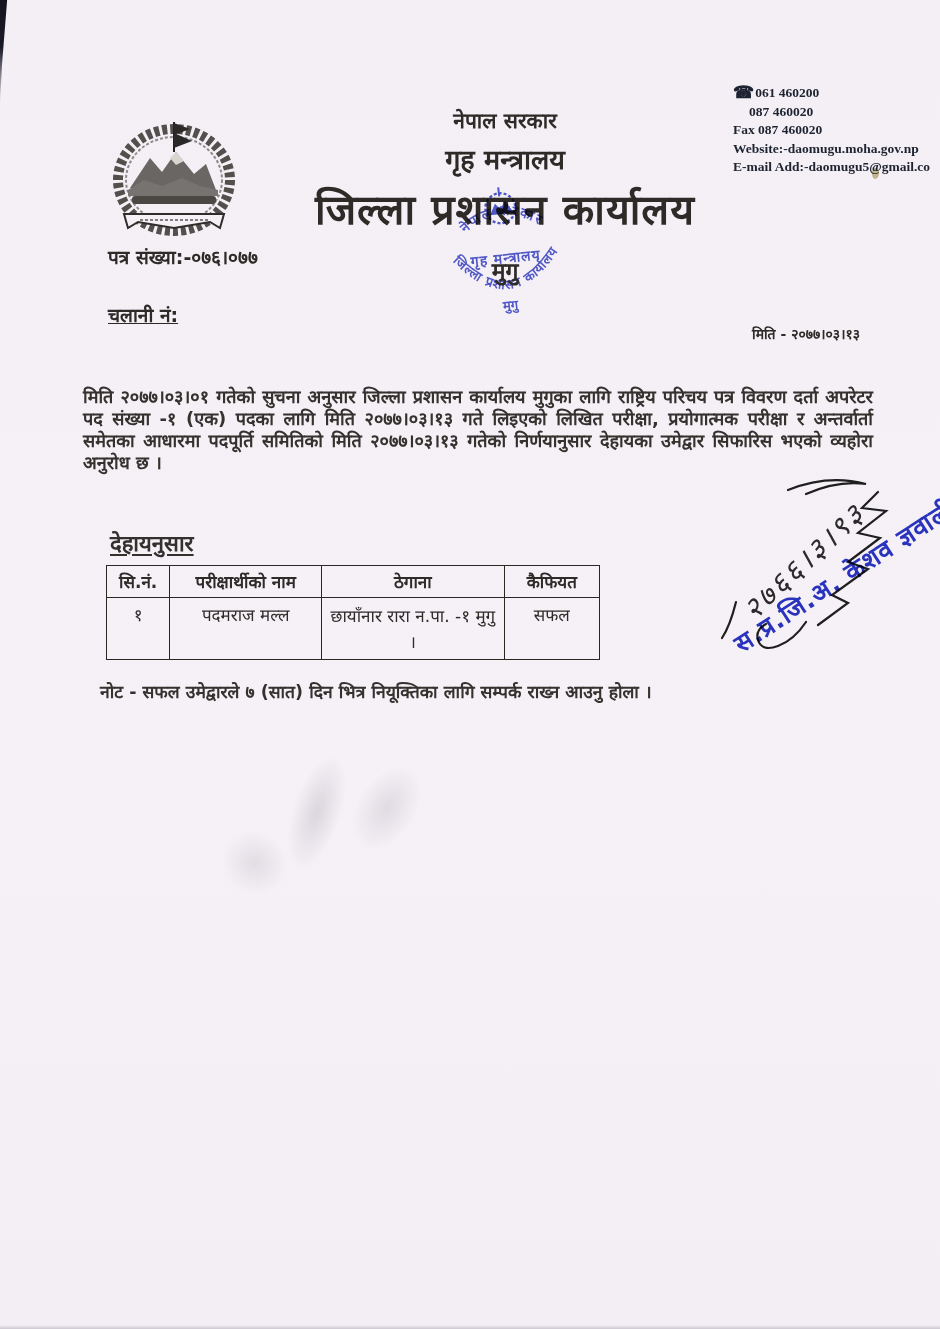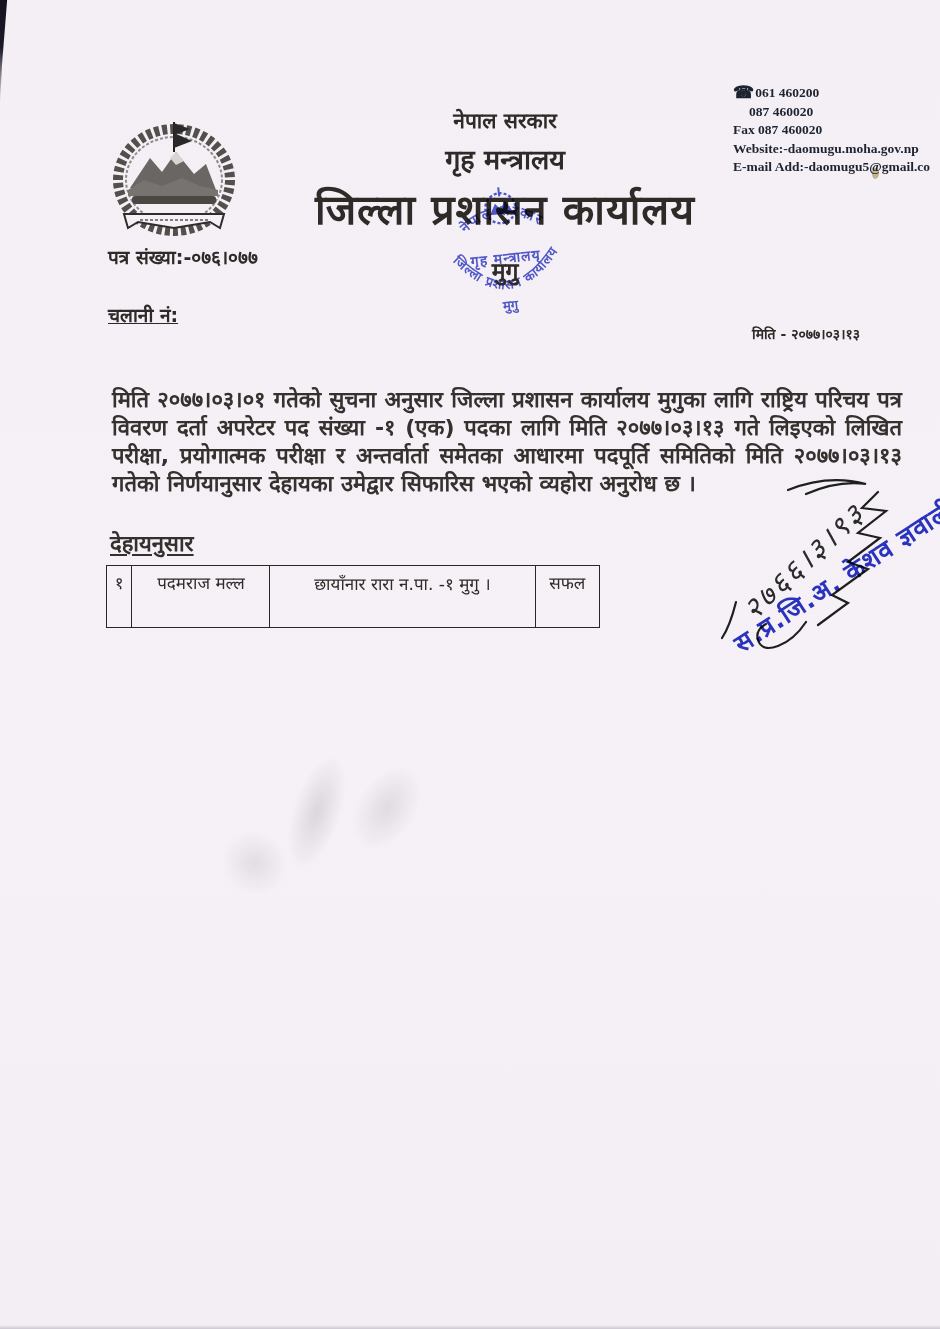--- a/index.html
+++ b/index.html
@@ -41,21 +41,21 @@
   .contact .phone-icon { font-size:17px; vertical-align:-1px; margin-right:1px; }
   .contact .indent { padding-left:16px; }
 
   .ref { left:108px; font-size:19px; font-weight:700; color:#2e2a27; }
   .ref-letter   { top:244px; }
   .ref-dispatch { top:302px;text-decoration:underline; }
   .date-line { left:752px; top:324px; font-size:14px; font-weight:700; color:#2e2a27; }
   .subject   { left:240px; top:347px; width:530px; text-align:center;
                font-size:18.5px; font-weight:700; color:#2e2a27; }
 
-  .body-para { left:112px; top:386px; width:790px; font-size:22px; line-height:28px;
+  .body-para { left:83px; top:386px; width:790px; font-size:18px; line-height:22px;
                text-align:justify; font-weight:600; color:#35312e; }
   .caption   { left:110px; top:527px; font-size:22px; font-weight:700;
                text-decoration:underline; text-underline-offset:3px; }
 
   table.result { position:absolute; left:106px; top:565px; width:494px;
     border-collapse:collapse; font-size:17px; color:#2f2b29; }
   table.result th, table.result td { border:1.5px solid #2a2723; padding:2px 4px; }
   table.result th { font-weight:700; height:27px; }
   table.result td { height:54px; vertical-align:top; text-align:center; padding-top:5px; }
   .col-sn{width:56px;} .col-name{width:150px;} .col-addr{width:186px;} .col-rem{width:90px;}
@@ -138,29 +138,36 @@
   <div class="abs ref ref-dispatch">चलानी नं:</div>
   <div class="abs date-line">मिति - २०७७।०३।१३</div>
 
 
   <div class="abs body-para">मिति २०७७।०३।०१ गतेको सुचना अनुसार जिल्ला प्रशासन कार्यालय मुगुका लागि राष्ट्रिय परिचय पत्र विवरण दर्ता अपरेटर पद संख्या -१ (एक) पदका लागि मिति २०७७।०३।१३ गते लिइएको लिखित परीक्षा, प्रयोगात्मक परीक्षा र अन्तर्वार्ता समेतका आधारमा पदपूर्ति समितिको मिति २०७७।०३।१३ गतेको निर्णयानुसार देहायका उमेद्वार सिफारिस भएको व्यहोरा अनुरोध छ ।</div>
 
   <div class="abs caption">देहायनुसार</div>
 
   <table class="result">
     <tbody>
+        <tr>
+      <th class="col-sn">सि.नं.</th>
+      <th class="col-name">परीक्षार्थीको नाम</th>
+      <th class="col-addr">ठेगाना</th>
+      <th class="col-rem">कैफियत</th>
+    </tr>
     <tr>
       <td>१</td>
       <td>पदमराज मल्ल</td>
       <td class="addr">छायाँनार रारा न.पा. -१ मुगु ।</td>
       <td>सफल</td>
     </tr>
   </tbody>
     </table>
 
+  <div class="abs note">नोट - सफल उमेद्वारले ७ (सात) दिन भित्र नियूक्तिका लागि सम्पर्क राख्न आउनु होला ।</div>
 
   <svg class="abs sig-ink" viewBox="0 0 235 205">
     <g fill="none" stroke="#1f1f1f" stroke-width="2.2" stroke-linecap="round">
       <path d="M100 38 Q 140 22 178 32 Q 150 28 118 42"></path>
       <path d="M190 40 l-16 16 l24 3 l-28 22 l22 5 l-32 24 l20 7 l-36 26 l16 8 l-30 22"></path>
       <path d="M118 170 q -12 18 -28 24 q -16 6 -20 -6 q -3 -10 8 -16"></path>
       <path d="M48 150 q -6 24 -14 36"></path>
     </g>
   </svg>
   <div class="abs sig-number">२७६६।३।९३</div>

